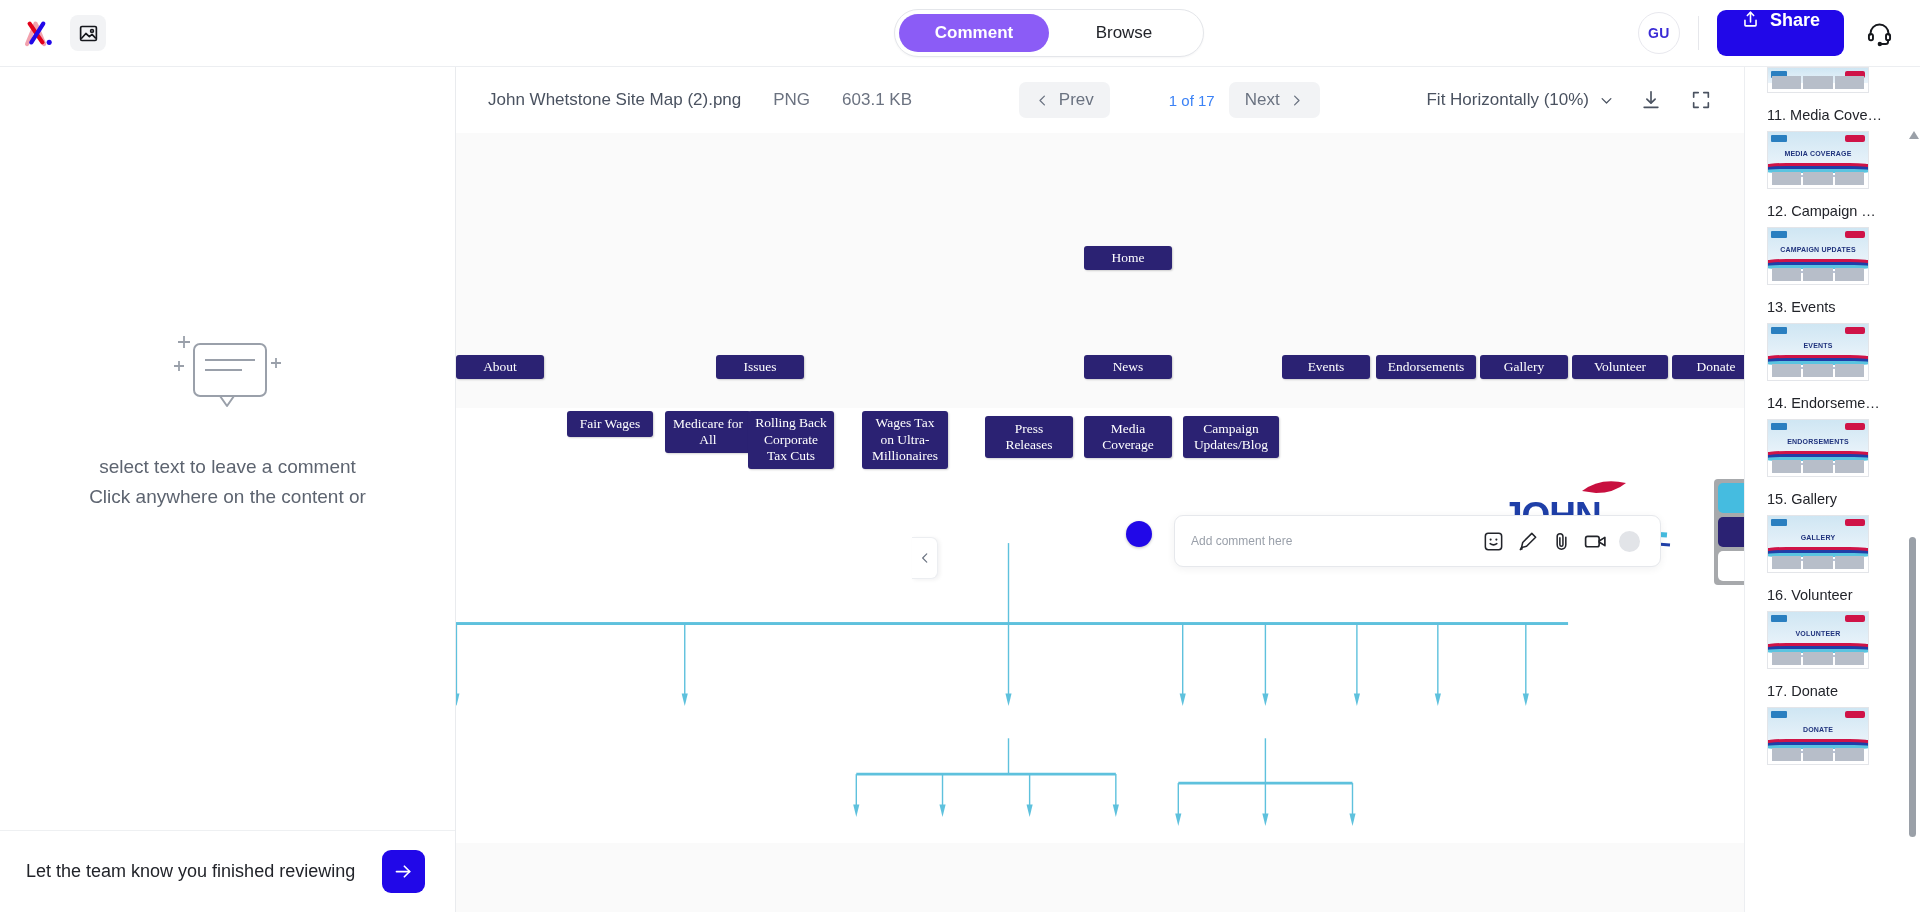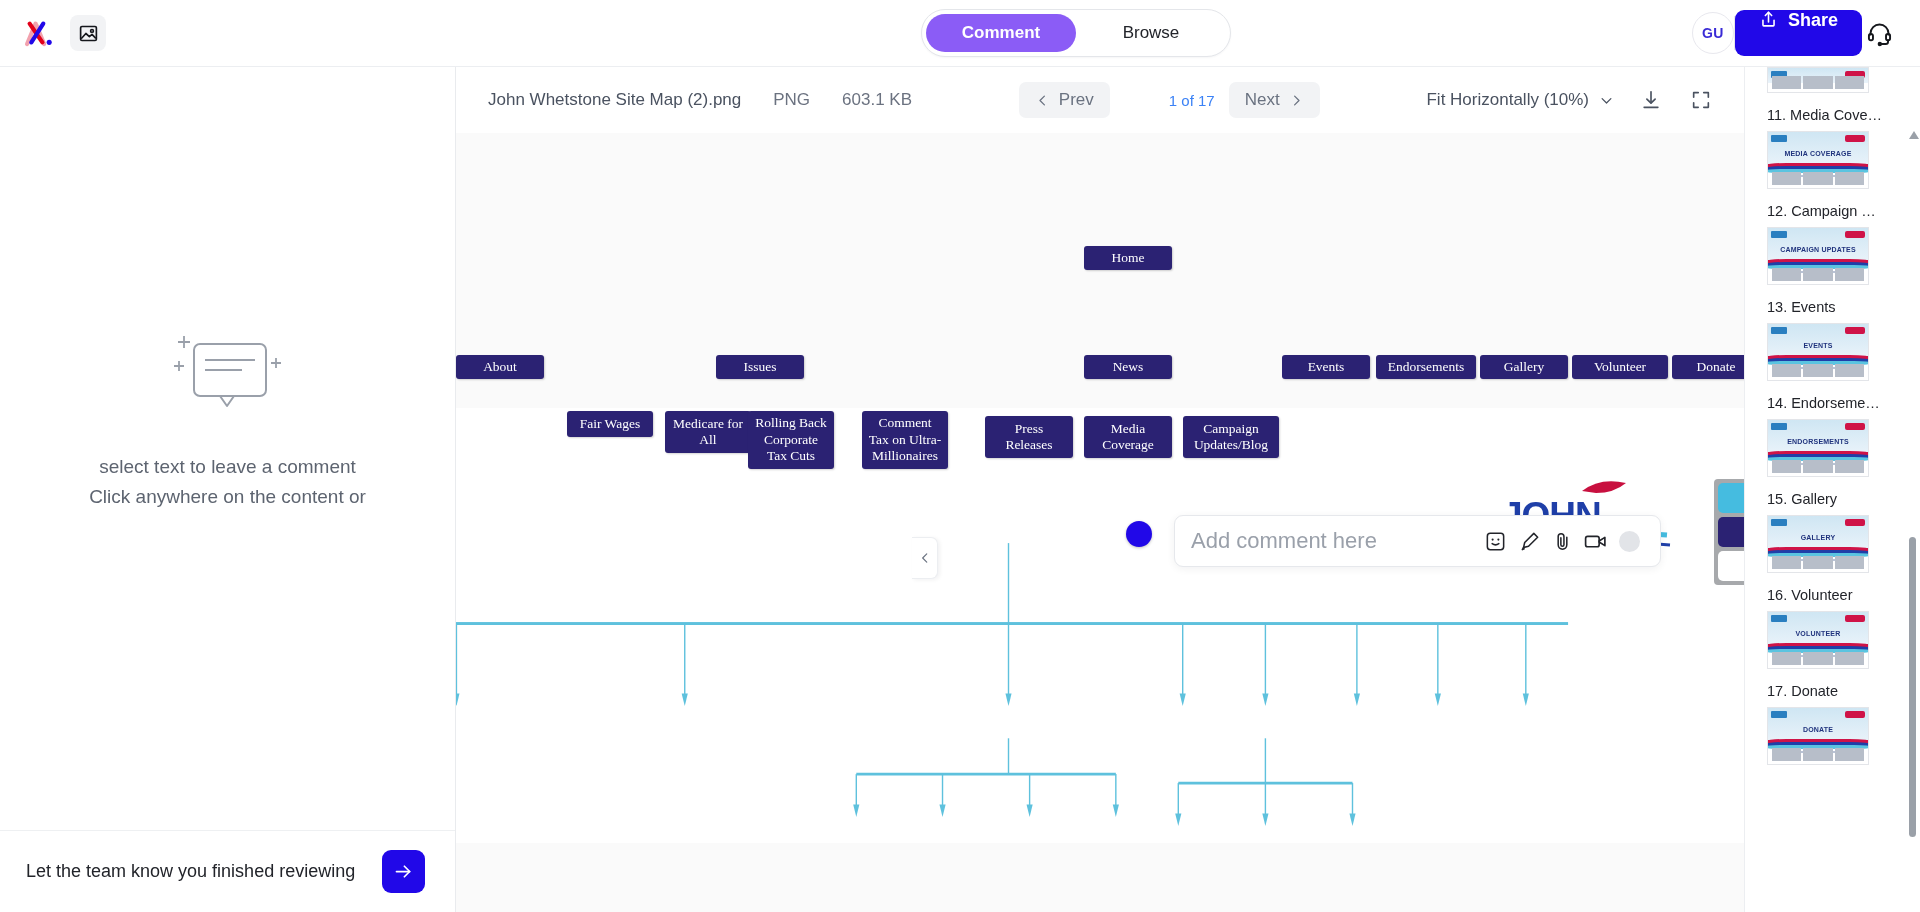--- a/index.html
+++ b/index.html
@@ -37,21 +37,21 @@
     box-shadow: 0 1px 2px rgba(16,24,40,.04);
   }
   .seg-btn {
     height: 38px; min-width: 150px; padding: 0 26px;
     border-radius: 22px; border: none; background: transparent;
     font-family: "Liberation Sans", sans-serif;
     font-size: 17px; color: #22242a; cursor: pointer;
     display: flex; align-items: center; justify-content: center;
   }
   .seg-btn.active { background: #8b5cf6; color: #ffffff; font-weight: 700; }
-  .topbar-right { display: flex; align-items: center; padding-right: 24px; }
+  .topbar-right { display: flex; align-items: center; gap: 18px; padding-right: 24px; }
   .avatar {
     width: 42px; height: 42px; border-radius: 50%;
     border: 1px solid #e8e8ee; background: #fff;
     display: flex; align-items: center; justify-content: center;
     font-size: 14px; font-weight: 700; color: #3a2bd6; letter-spacing: .4px;
     cursor: pointer;
   }
   .vdiv { width: 1px; height: 34px; background: #e6e7eb; }
   .share-btn {
     height: 46px; padding: 0 24px; border: none; border-radius: 9px;
@@ -175,21 +175,21 @@
     width: 487px; height: 52px;
     background: #ffffff; border: 1px solid #e6e8ec; border-radius: 9px;
     display: flex; align-items: center; gap: 0;
     padding: 0 14px 0 16px;
     box-shadow: 0 2px 8px rgba(16,24,40,.06);
     z-index: 23;
   }
   .composer input {
     flex: 1; border: none; outline: none; background: transparent;
     font-family: "Liberation Sans", sans-serif;
-    font-size: 22px; color: #222; height: 100%;
+    font-size: 12px; color: #222; height: 100%;
   }
   .composer input::placeholder { color: #9aa0aa; }
   .c-icon { width: 34px; height: 34px; display: flex; align-items: center; justify-content: center; cursor: pointer; }
   .c-dot { width: 21px; height: 21px; border-radius: 50%; background: #e2e4e8; }
 
   
   .palette { position: absolute; left: 1258px; top: 346px; display: flex; gap: 8px; z-index: 21; }
   .pal-col {
     width: 38px; padding: 4px;
     background: #a7a9ac; border-radius: 4px;
@@ -454,21 +454,21 @@
             <div class="node" style="left: 260px; top: 222px; width: 88px; height: 24px; background: rgb(43, 34, 115);">Issues</div>
             <div class="node" style="left: 628px; top: 222px; width: 88px; height: 24px; background: rgb(43, 34, 115);">News</div>
             <div class="node" style="left: 826px; top: 222px; width: 88px; height: 24px; background: rgb(43, 34, 115);">Events</div>
             <div class="node" style="left: 920px; top: 222px; width: 100px; height: 24px; background: rgb(43, 34, 115);">Endorsements</div>
             <div class="node" style="left: 1024px; top: 222px; width: 88px; height: 24px; background: rgb(43, 34, 115);">Gallery</div>
             <div class="node" style="left: 1116px; top: 222px; width: 96px; height: 24px; background: rgb(43, 34, 115);">Volunteer</div>
             <div class="node" style="left: 1216px; top: 222px; width: 88px; height: 24px; background: rgb(43, 34, 115);">Donate</div>
             <div class="node" style="left: 111px; top: 278px; width: 86px; height: 26px; background: rgb(43, 34, 115);">Fair Wages</div>
             <div class="node" style="left: 209px; top: 278px; width: 86px; height: 42px; background: rgb(43, 34, 115);">Medicare for All</div>
             <div class="node" style="left: 292px; top: 278px; width: 86px; height: 58px; background: rgb(43, 34, 115);">Rolling Back Corporate Tax Cuts</div>
-            <div class="node" style="left: 406px; top: 278px; width: 86px; height: 58px; background: rgb(43, 34, 115);">Comment Tax on Ultra-Millionaires</div>
+            <div class="node" style="left: 406px; top: 278px; width: 86px; height: 58px; background: rgb(43, 34, 115);">Wages Tax on Ultra-Millionaires</div>
             <div class="node" style="left: 529px; top: 283px; width: 88px; height: 42px; background: rgb(43, 34, 115);">Press Releases</div>
             <div class="node" style="left: 628px; top: 283px; width: 88px; height: 42px; background: rgb(43, 34, 115);">Media Coverage</div>
             <div class="node" style="left: 727px; top: 283px; width: 96px; height: 42px; background: rgb(43, 34, 115);">Campaign Updates/Blog</div>
           </div>
 
         <div class="palette">
           <div class="pal-col">
             <div class="sw" style="background:#45bce0"></div>
             <div class="sw" style="background:#2b2273"></div>
             <div class="sw" style="background:#ffffff"></div>

